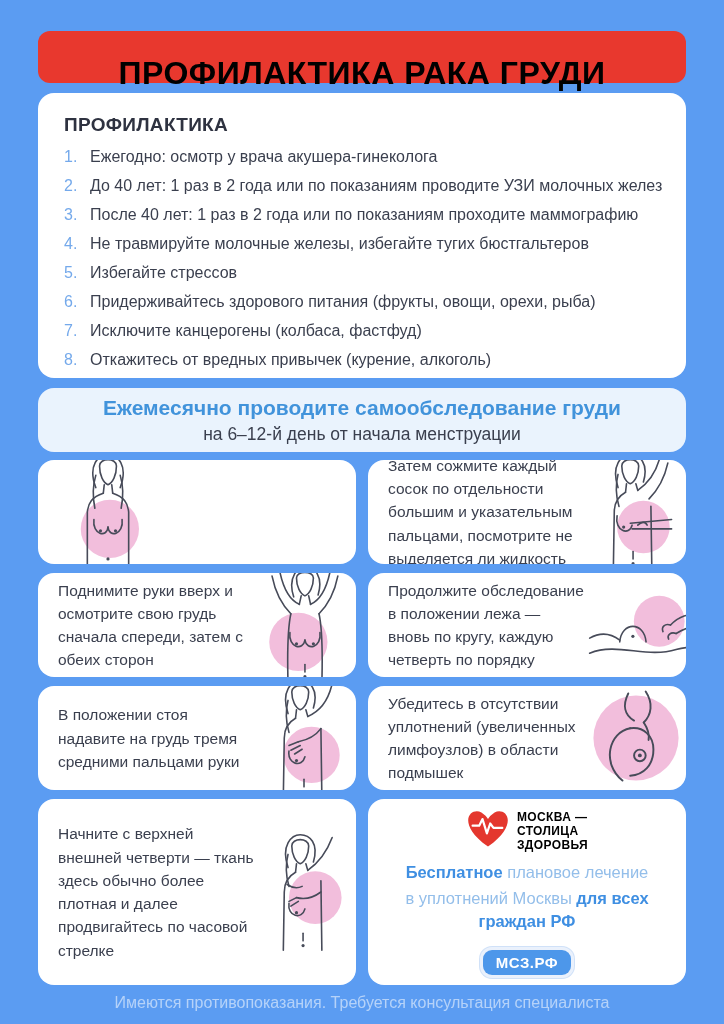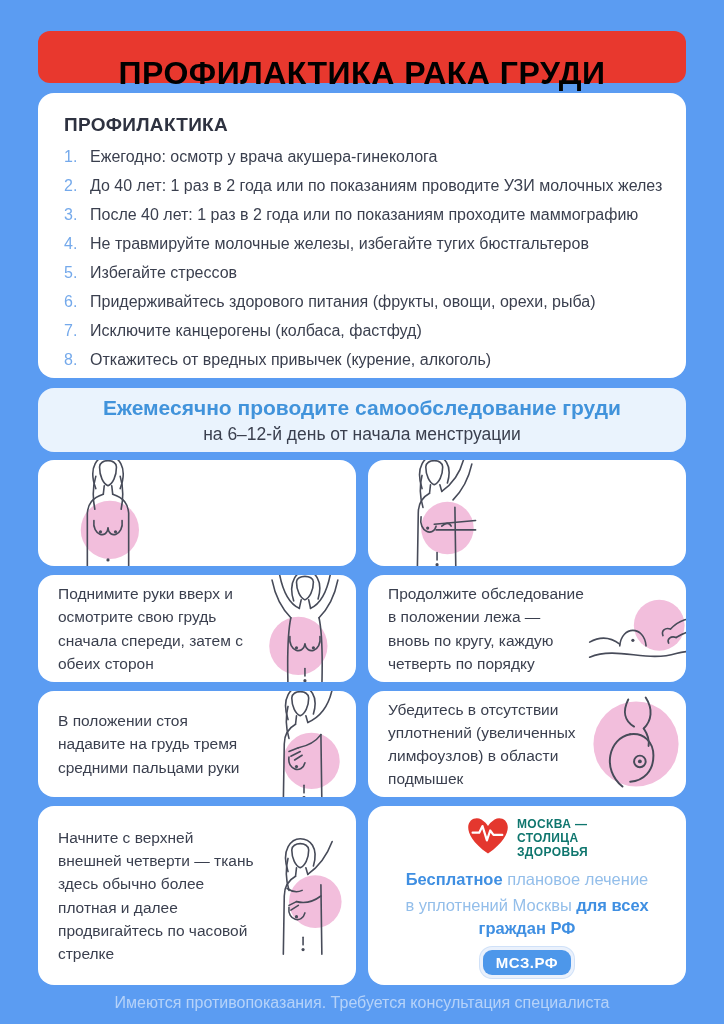--- a/index.html
+++ b/index.html
@@ -51,26 +51,26 @@
     color:#3A3F4E;font-size:15.5px;line-height:1.5;width:196px;flex:0 0 196px;
   }
   .step-card .illus{flex:0 0 auto;display:flex;align-items:center;justify-content:center;margin-right:4px;}
   svg.lineart{stroke:#474B59;stroke-width:1.7;fill:none;stroke-linecap:round;stroke-linejoin:round;}
   .promo-card{
     background:#fff;border-radius:16px;box-sizing:border-box;
     display:flex;flex-direction:column;align-items:center;justify-content:center;gap:4px;
     padding:10px 8px;
   }
   .logo-row{display:flex;align-items:center;gap:7px;margin-bottom:4px;}
-  .logo-text{color:#0f766e;font-size:12px;font-weight:bold;line-height:1.18;letter-spacing:.4px;}
+  .logo-text{color:#000000;font-size:12px;font-weight:bold;line-height:1.18;letter-spacing:.4px;}
   .promo-line{font-size:16.5px;line-height:1.35;text-align:center;}
   .pl-bold{color:#3F8FE2;font-weight:bold;}
   .pl-light{color:#93BEEA;}
   .msz-badge{
-    margin-top:7px;background:#4D97EA;color:#fff;font-weight:bold;font-size:15px;
+    margin-top:14px;background:#4D97EA;color:#fff;font-weight:bold;font-size:15px;
     padding:4px 13px;border-radius:9px;letter-spacing:.5px;
     box-shadow:0 0 0 3px rgba(255,255,255,.55), 0 0 0 4px rgba(120,170,235,.35);
     cursor:pointer;border:none;font-family:"Liberation Sans",sans-serif;
   }
   .footer{
     position:absolute;left:0;top:994px;width:724px;text-align:center;
     color:rgba(255,255,255,.55);font-size:16px;
   }
 </style>
 </head>
@@ -140,20 +140,21 @@
         <path d="M33,74 C31,90 47,94 48,82"></path>
         <path d="M48,82 C49,94 65,90 63,74"></path>
         <circle cx="40" cy="86" r="1.7" fill="#474B59" stroke="none"></circle>
         <circle cx="56" cy="86" r="1.7" fill="#474B59" stroke="none"></circle>
         <circle cx="48" cy="116" r="1.7" fill="#474B59" stroke="none"></circle>
       </svg>
     </div>
   </div>
 
   <div class="step-card">
+    <div class="s-text">Затем сожмите каждый сосок по отдельности большим и указательным пальцами, посмотрите не выделяется ли жидкость</div>
     <div class="illus">
       <svg class="lineart" viewBox="0 0 96 132" width="100" height="124">
         <circle cx="58" cy="82" r="28" fill="#F2BEDC" stroke="none"></circle>
         <path d="M31,40 C23,16 35,5 44,5 C54,5 64,14 58,34"></path>
         <path d="M31,26 C28,38 29,50 32,60"></path>
         <path d="M35,17 C35,8 53,8 53,17 C53,26 49,34 44,36 C39,34 35,26 35,17"></path>
         <path d="M40,36 L39,45"></path>
           <path d="M50,36 L52,43"></path>
         <path d="M52,43 C62,36 72,24 76,6"></path>
         <path d="M64,52 C72,44 80,32 84,14"></path>

